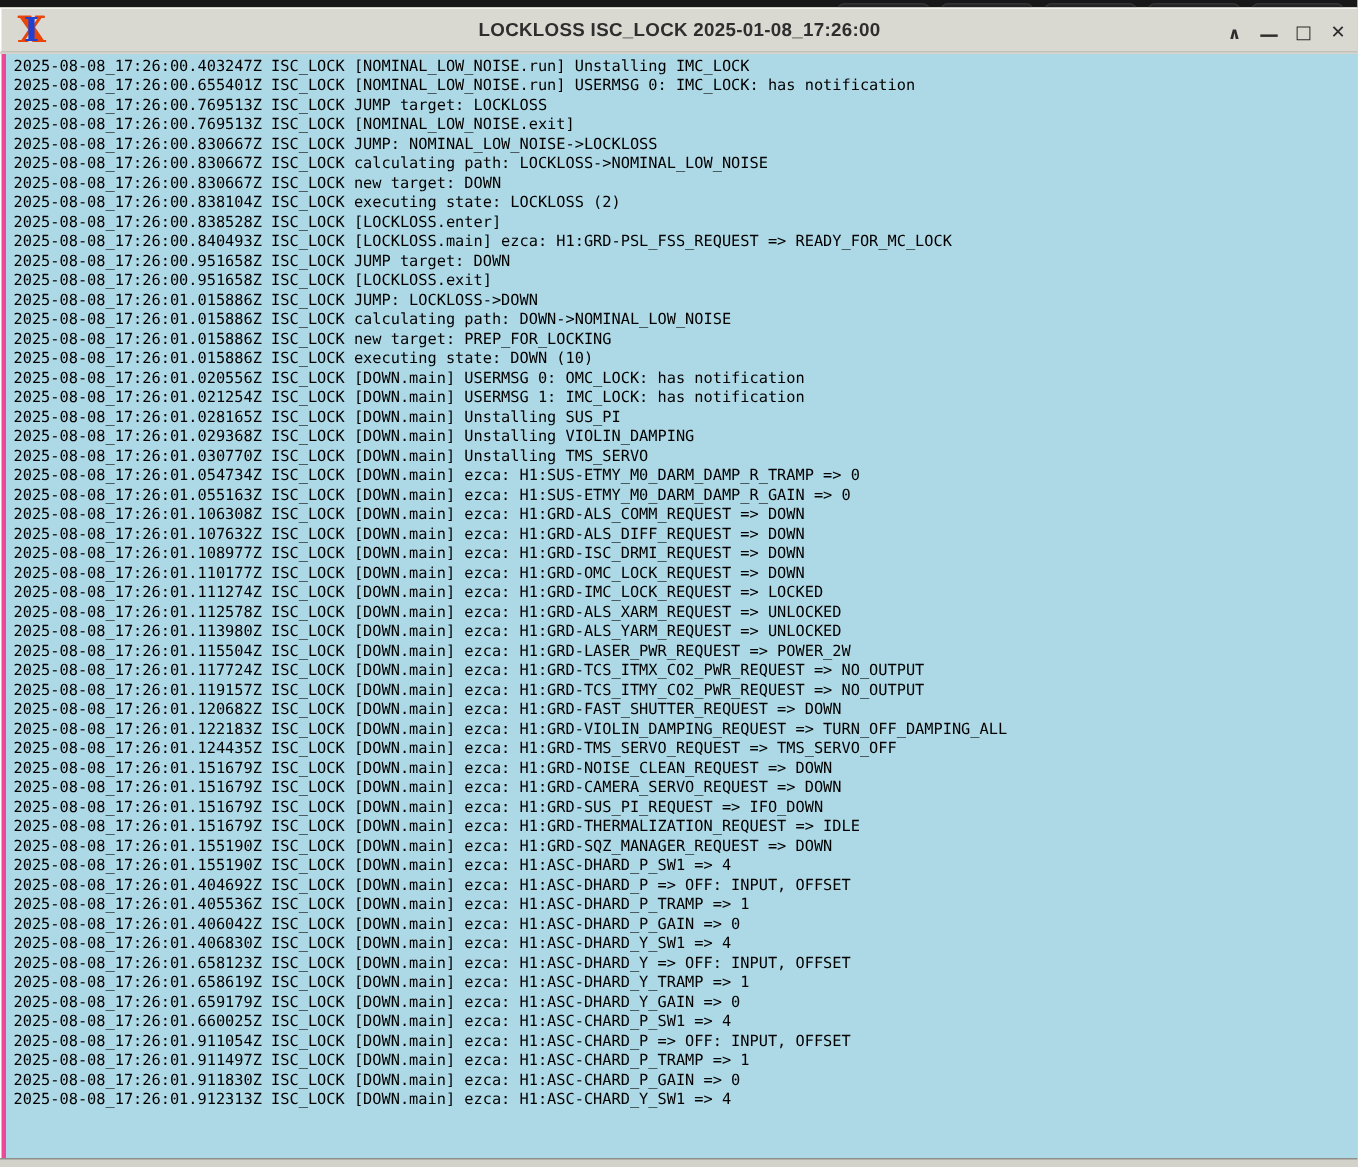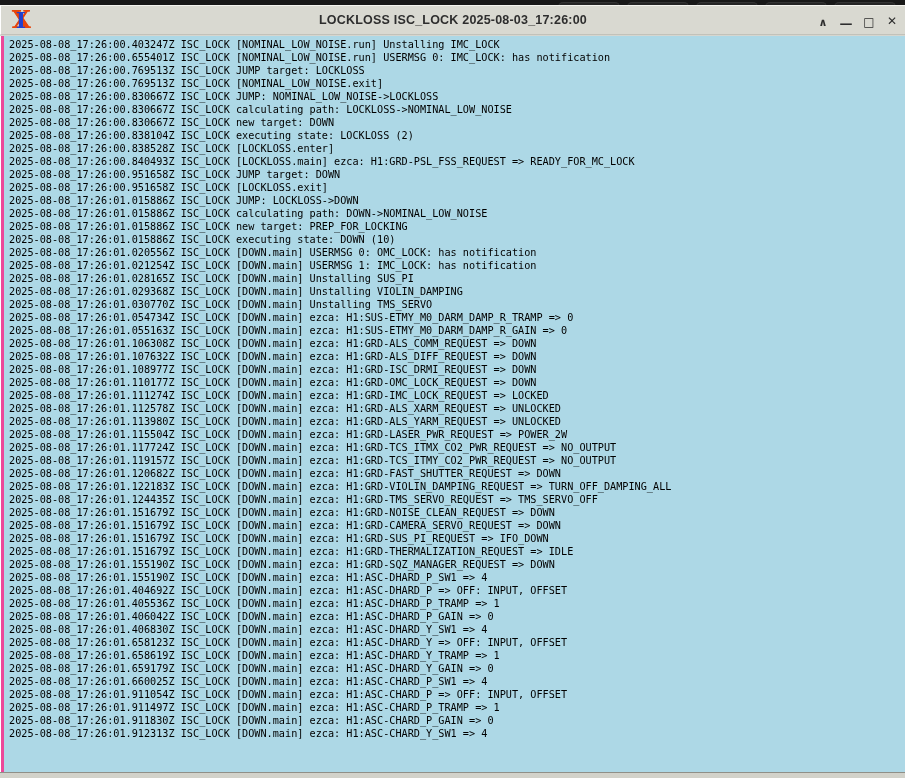--- a/index.html
+++ b/index.html
@@ -104,21 +104,21 @@
       <div class="bg-tab"></div>
       <div class="bg-tab"></div>
     </div>
   </div>
 
   <div class="titlebar">
     <div class="win-icon">
       <span class="glyph-x">X</span>
       <span class="glyph-i">I</span>
     </div>
-    <div class="title-text">LOCKLOSS ISC_LOCK 2025-08-03_17:26:00</div>
+    <div class="title-text">LOCKLOSS ISC_LOCK 2025-01-08_17:26:00</div>
     <div class="win-controls">
       <div class="win-btn shade">
         <span>∧</span>
       </div>
       <div class="win-btn minimize">
         <span>—</span>
       </div>
       <div class="win-btn maximize">
         <span>□</span>
       </div>

